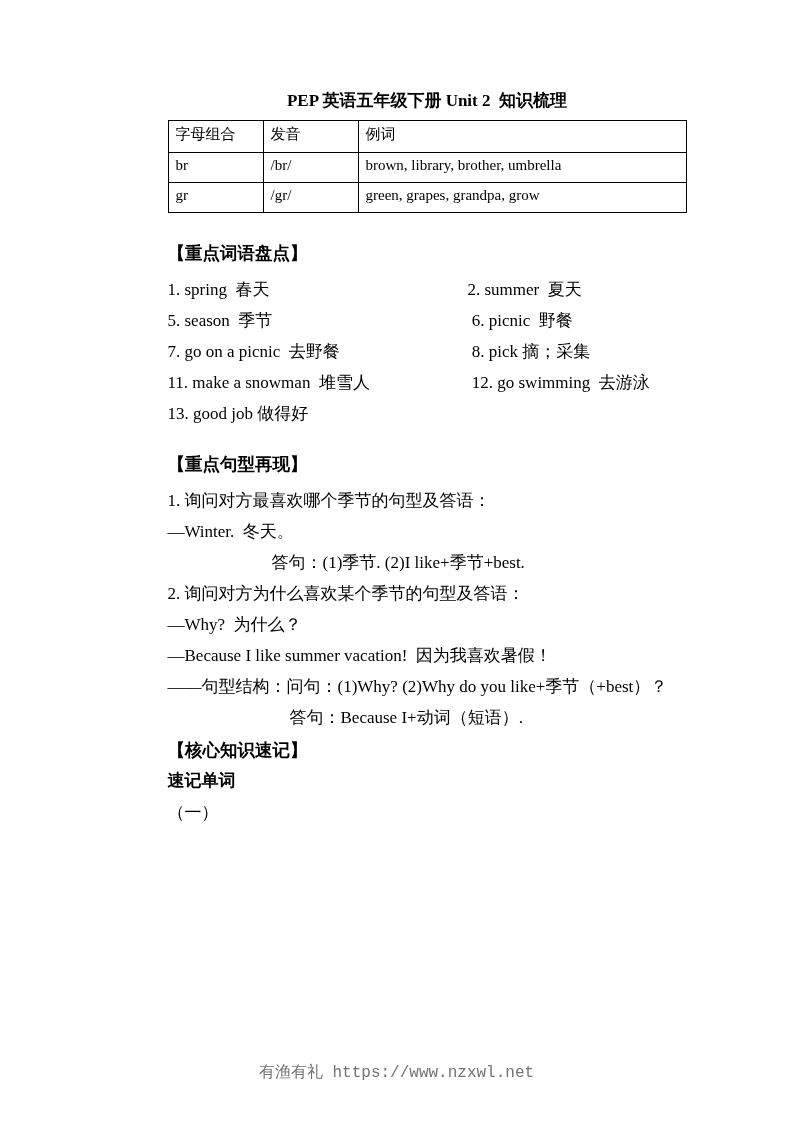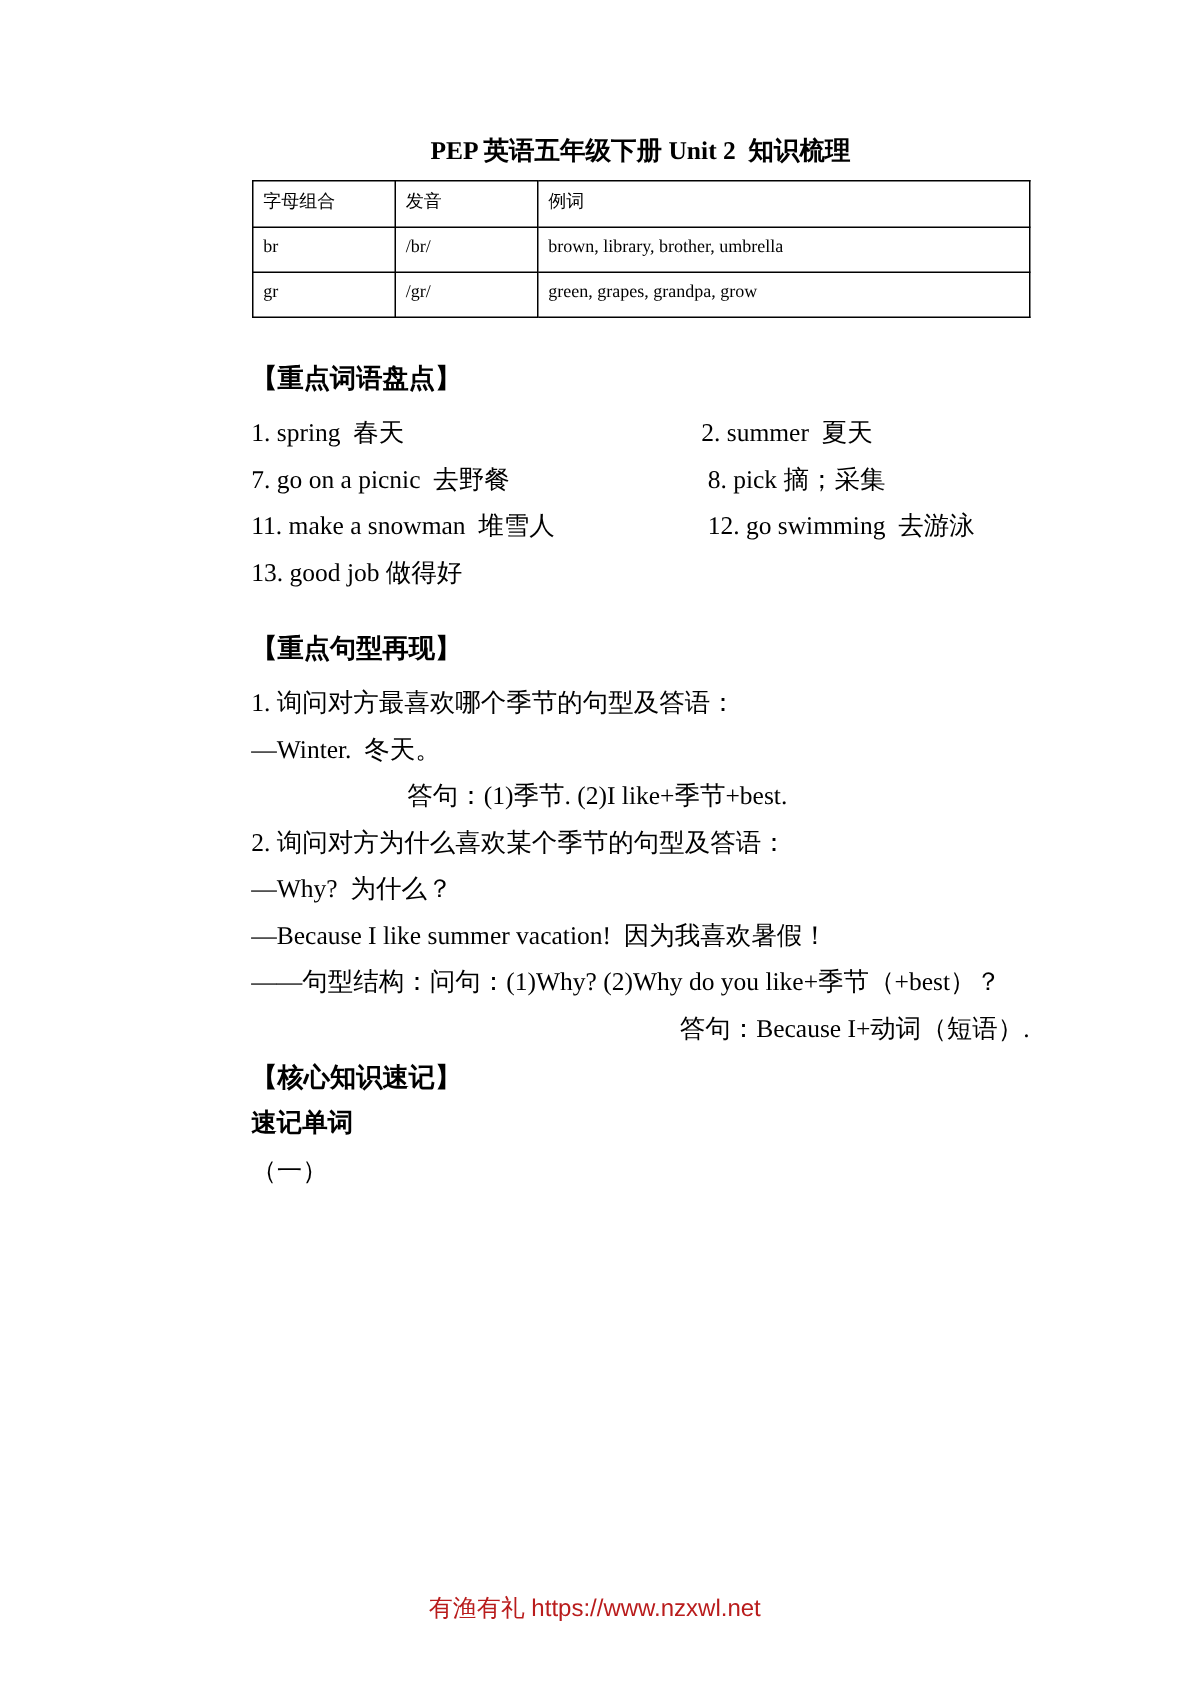--- a/index.html
+++ b/index.html
@@ -36,21 +36,21 @@
     border-collapse: collapse;
     table-layout: fixed;
   }
   .phonics-table th, .phonics-table td {
     border: 1.5px solid #000000;
     font-weight: normal;
     text-align: left;
     padding: 4px 7px 8px 7px;
     vertical-align: middle;
     white-space: pre-wrap;
-    font-size: 12px;
+    font-size: 15px;
   }
   .phonics-table .col-1 { width: 95px; }
   .phonics-table .col-2 { width: 95px; }
   .phonics-table tr { height: 30px; }
   .phonics-table thead tr { height: 31px; }
   .heading-words { margin-top: 29px; }
   .word-rows { margin-top: 10px; }
   .word-row {
     display: grid;
     grid-template-columns: 300px 1fr;
@@ -59,41 +59,41 @@
   }
   .word-cell { white-space: pre-wrap; }
   .heading-sentences { margin-top: 24px; }
   .sentence-lines { margin-top: 10px; }
   .sentence-line {
     line-height: 31px;
     height: 31px;
     white-space: pre-wrap;
   }
   .indent-a { padding-left: 104px; }
-  .indent-b { padding-left: 122px; text-align: right; }
+  .indent-b { padding-left: 122px; }
   .heading-core { margin-top: 6px; }
   .core-subheading {
     margin-top: 9px;
     font-weight: bold;
     line-height: 22px;
     white-space: pre-wrap;
   }
   .core-item {
     margin-top: 10px;
     line-height: 22px;
     white-space: pre-wrap;
   }
   .page-footer {
     position: absolute;
     left: 0;
     top: 1063px;
     width: 100%;
     text-align: center;
-    color: #b91c1c;
-    font-family: Liberation Sans, sans-serif;
+    color: #737373;
+    font-family: Liberation Mono, monospace;
     font-size: 16px;
     line-height: 20px;
     white-space: pre-wrap;
   }
 </style>
 </head>
 <body>
 
 <div class="page">
 
@@ -123,20 +123,24 @@
   </table>
 
   <div class="section-heading heading-words">【重点词语盘点】</div>
 
   <div class="word-rows">
     <div class="word-row">
       <span class="word-cell">1. spring  春天</span>
       <span class="word-cell">2. summer  夏天</span>
     </div>
     <div class="word-row">
+      <span class="word-cell">5. season  季节</span>
+      <span class="word-cell"> 6. picnic  野餐</span>
+    </div>
+    <div class="word-row">
       <span class="word-cell">7. go on a picnic  去野餐</span>
       <span class="word-cell"> 8. pick 摘；采集</span>
     </div>
     <div class="word-row">
       <span class="word-cell">11. make a snowman  堆雪人</span>
       <span class="word-cell"> 12. go swimming  去游泳</span>
     </div>
     <div class="word-row">
       <span class="word-cell">13. good job 做得好</span>
       <span class="word-cell"></span>

